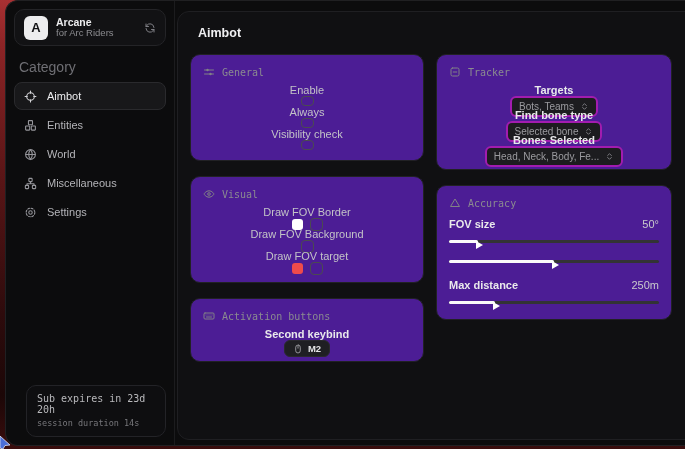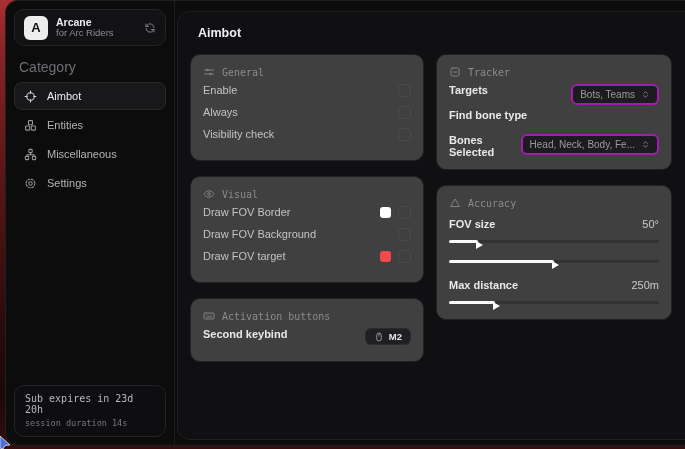--- a/index.html
+++ b/index.html
@@ -29,41 +29,41 @@
   .category { font-size:14px; color:#6f6f74; margin:13px 5px 7px; }
   .nav-item {
     height:28px; margin-bottom:1px; border-radius:8px; border:1px solid transparent;
     display:flex; align-items:center; gap:10px; padding:0 9px;
     color:#b4b4b8; font-size:11px; cursor:pointer;
   }
   .nav-item .nicon { color:#96969b; display:flex; }
   .nav-item.active { background:#18181a; border-color:#2a2a2d; color:#ececee; }
   .nav-item.active .nicon { color:#d6d6d9; }
   .sub-box {
-    position:absolute; left:8px; right:8px; bottom:8px;
+    position:absolute; left:20px; right:8px; bottom:8px;
     border:1px solid #232327; background:#0e0e10; border-radius:10px; padding:7px 10px 8px;
   }
   .sub-line1 { font-family:"DejaVu Sans Mono", monospace; font-size:10px; color:#b9b9bc; }
   .sub-line2 { font-family:"DejaVu Sans Mono", monospace; font-size:8.5px; color:#77777b; margin-top:3px; }
   
   .main-wrap { flex:1; position:relative; }
   .panel {
     position:absolute; top:10px; left:2px; right:-14px; bottom:5px;
     background:#101012; border:1px solid #1f1f22; border-radius:12px;
     padding:12px 0 0 12px;
   }
   .page-title { font-size:12.5px; font-weight:bold; color:#f0f0f2; margin:2px 0 14px 8px; }
   .columns { display:flex; gap:12px; align-items:flex-start; }
   .col { display:flex; flex-direction:column; gap:15px; }
   .col-left { width:234px; } .col-right { width:236px; }
-  .card { background:#404040; border:1px solid #212124; border-radius:10px; padding:9px 12px 10px; width:100%; }
+  .card { background:#4c1d95; border:1px solid #212124; border-radius:10px; padding:9px 12px 10px; width:100%; }
   .card-head { display:flex; align-items:center; gap:7px; margin:2px 0 6px;
     font-family:"DejaVu Sans Mono", monospace; font-size:10px; color:#8b8b90; }
   .card-head .cicon { color:#818186; display:flex; }
-  .row { display:flex; align-items:flex-start; justify-content:space-between; height:22px; }
+  .row { display:flex; align-items:center; justify-content:space-between; height:22px;flex-direction:column; }
   .row-lbl { font-size:11px; color:#c3c3c7; }
   .row-lbl.strong { color:#e9e9eb; font-weight:bold; }
   .row-right { display:flex; align-items:center; gap:7px; }
   .checkbox { width:13px; height:13px; border:1.5px solid #4b4b50; border-radius:4px; background:transparent; cursor:pointer; }
   .swatch { width:11px; height:11px; border-radius:3px; cursor:pointer; }
   .kb-row { height:23px; }
   .keybind-btn { display:flex; align-items:center; gap:5px; background:#1f1f23; border:1px solid #2a2a2e;
     border-radius:6px; padding:2px 8px; font-size:9.5px; font-weight:bold; color:#e4e4e7; cursor:pointer; }
   .keybind-btn .kicon { color:#aaaaaf; display:flex; }
   .tr-row { height:25px; }
@@ -123,20 +123,30 @@
           <svg width="13" height="13" viewBox="0 0 24 24" fill="none" stroke="currentColor" stroke-width="2" stroke-linejoin="round">
             <rect x="3" y="13" width="7.5" height="7.5" rx="1"></rect>
               <rect x="13.5" y="13" width="7.5" height="7.5" rx="1"></rect>
               <rect x="8.2" y="3" width="7.5" height="7.5" rx="1"></rect>
           </svg>
           </span>
         <span>Entities</span>
       </div>
       <div class="nav-item">
         <span class="nicon">
+          <svg width="13" height="13" viewBox="0 0 24 24" fill="none" stroke="currentColor" stroke-width="2">
+            <circle cx="12" cy="12" r="9"></circle>
+              <path d="M3 12h18"></path>
+              <path d="M12 3a14 14 0 0 1 0 18a14 14 0 0 1 0-18"></path>
+          </svg>
+          </span>
+        <span>World</span>
+      </div>
+      <div class="nav-item">
+        <span class="nicon">
           <svg width="13" height="13" viewBox="0 0 24 24" fill="none" stroke="currentColor" stroke-width="2" stroke-linejoin="round">
             <rect x="9" y="2.5" width="6" height="6" rx="1"></rect>
               <rect x="2.5" y="15.5" width="6" height="6" rx="1"></rect>
               <rect x="15.5" y="15.5" width="6" height="6" rx="1"></rect>
             <path d="M12 8.5v4M12 12.5H5.5v3M12 12.5h6.5v3"></path>
           </svg>
           </span>
         <span>Miscellaneous</span>
       </div>
       <div class="nav-item">
@@ -264,20 +274,28 @@
                 <span>Bots, Teams</span>
                 <span class="dicon">
                   <svg width="9" height="9" viewBox="0 0 24 24" fill="none" stroke="currentColor" stroke-width="2.4" stroke-linecap="round" stroke-linejoin="round">
                     <path d="M7 9.5 12 4.5l5 5M7 14.5l5 5 5-5"></path>
                   </svg>
                   </span>
               </button>
             </div>
             <div class="row tr-row">
               <span class="row-lbl strong">Find bone type</span>
+              <button class="dropdown">
+                <span>Selected bone</span>
+                <span class="dicon">
+                  <svg width="9" height="9" viewBox="0 0 24 24" fill="none" stroke="currentColor" stroke-width="2.4" stroke-linecap="round" stroke-linejoin="round">
+                    <path d="M7 9.5 12 4.5l5 5M7 14.5l5 5 5-5"></path>
+                  </svg>
+                  </span>
+              </button>
             </div>
             <div class="row tr-row">
               <span class="row-lbl strong">Bones Selected</span>
               <button class="dropdown">
                 <span>Head, Neck, Body, Fe...</span>
                 <span class="dicon">
                   <svg width="9" height="9" viewBox="0 0 24 24" fill="none" stroke="currentColor" stroke-width="2.4" stroke-linecap="round" stroke-linejoin="round">
                     <path d="M7 9.5 12 4.5l5 5M7 14.5l5 5 5-5"></path>
                   </svg>
                   </span>

